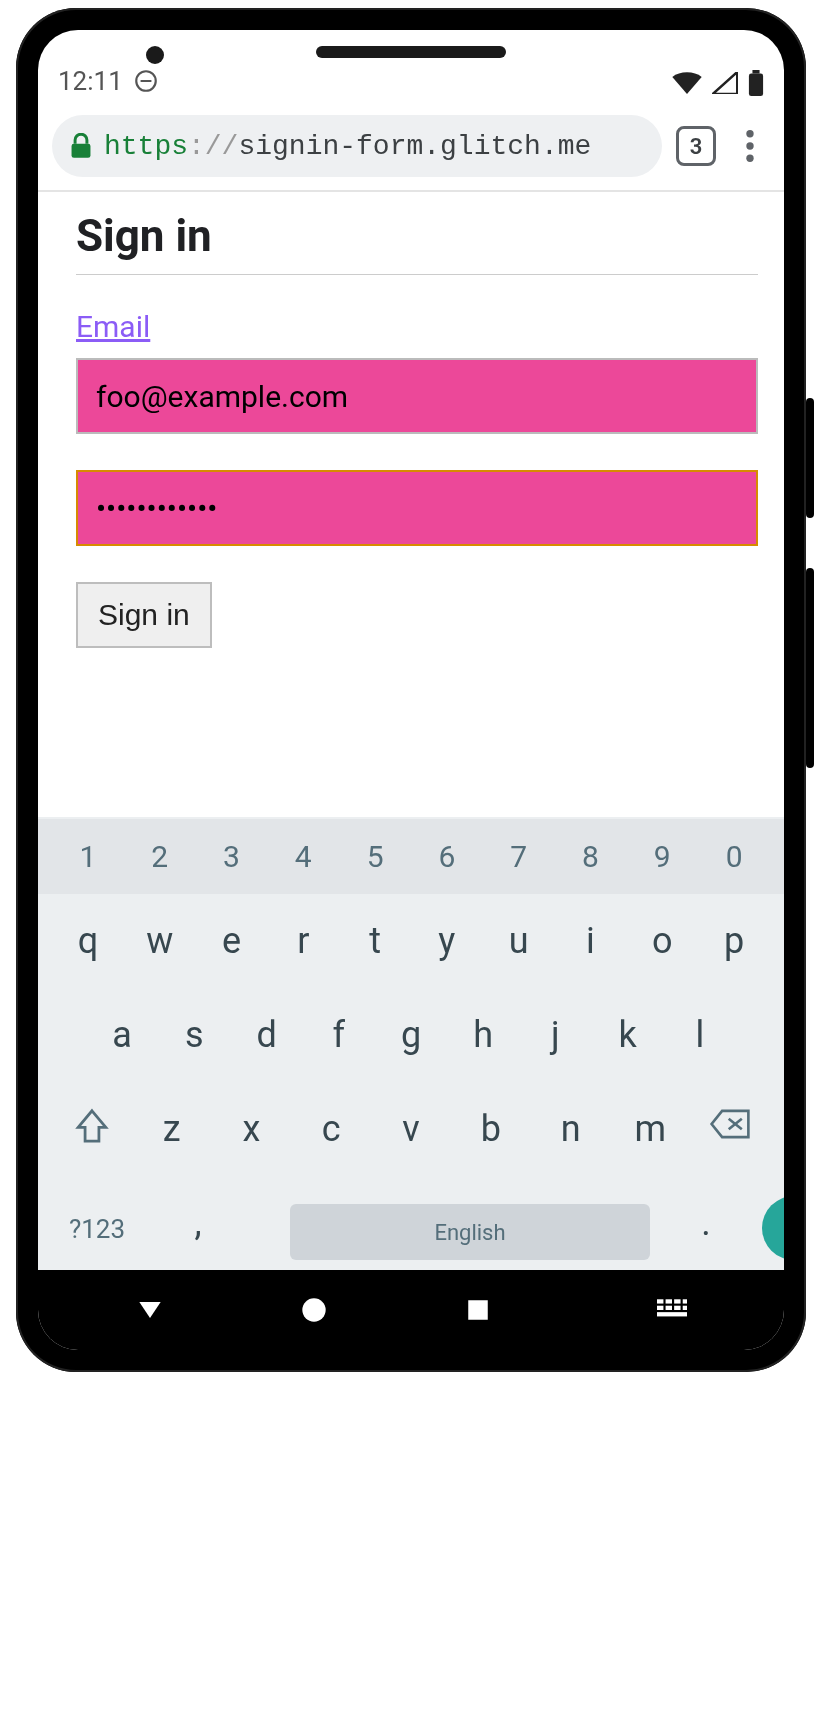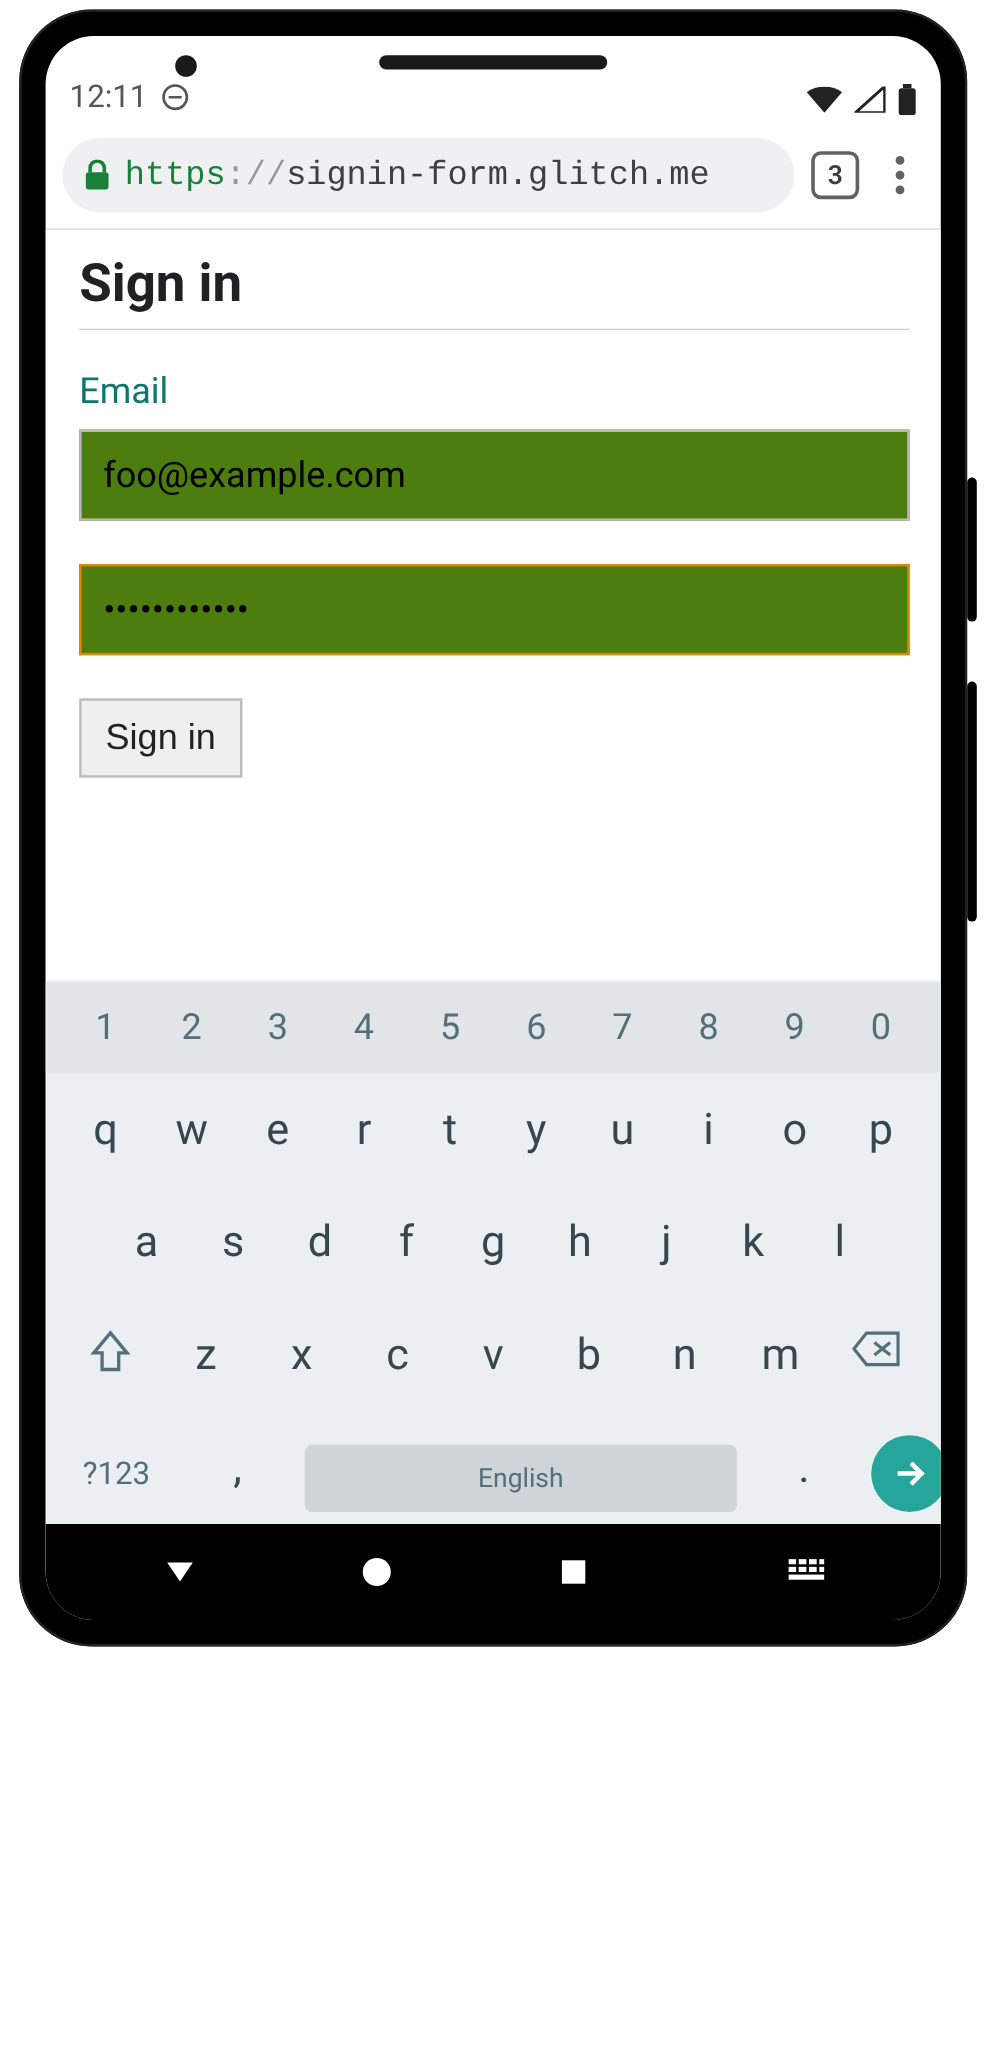--- a/index.html
+++ b/index.html
@@ -83,43 +83,44 @@
   .tabcount {
     width:40px; height:40px; border:3px solid #5f6368; border-radius:8px;
     display:flex; align-items:center; justify-content:center;
     font-size:22px; font-weight:600; color:#3c4043;
   }
   .browser-menu { width:40px; display:flex; align-items:center; justify-content:center; }
 
   
   .page {
     flex:1;
-    padding: 18px 26px 0 28px;
+    padding: 18px 26px 0 38px;
     overflow:hidden;
     background:#fff;
   }
   .page h1 {
     font-size:44px; font-weight:700; color:#202124;
     padding-bottom: 12px;
     border-bottom: 1px solid #ccc;
     margin-bottom: 34px;
   }
   .field { margin-bottom: 36px; }
   .field label {
     display:block;
-    font-size:30px; color:#0f766e;
+    font-size:30px; color:#8b5cf6;
     margin-bottom: 14px;
+    text-decoration: underline;
   }
   .field input {
     width:100%;
     height:76px;
     font-size:30px;
     padding: 0 18px;
     border: 2px solid #bbb;
-    background:#4d7c0f;
+    background:#ec4899;
     outline:none;
     font-family: inherit;
   }
   .field input.focused {
     border: 2px solid #d78b00;
   }
   .signin-btn {
     font-size:30px;
     padding: 14px 20px;
     background:#efefef;
@@ -152,20 +153,21 @@
   .key.fn { font-size:26px; color:#546e7a; }
   .key.icon svg { display:block; margin:0 auto; }
   .bottomrow { align-items:flex-end;gap:11px; }
   .spacebar {
     background:#cfd4d9;
     border-radius:6px;
     height:56px;
     display:flex; align-items:center; justify-content:center;
     font-size:22px; color:#546e7a;
     flex: 0 0 360px;
+    margin-left: 36px;
   }
   .enter-key {
     flex:0 0 64px; height:64px;
     background:#26a69a; border-radius:50%;
     display:flex; align-items:center; justify-content:center;
   }
   .bottomrow .key { flex:0 0 90px; }
 
   
   .navbar {

